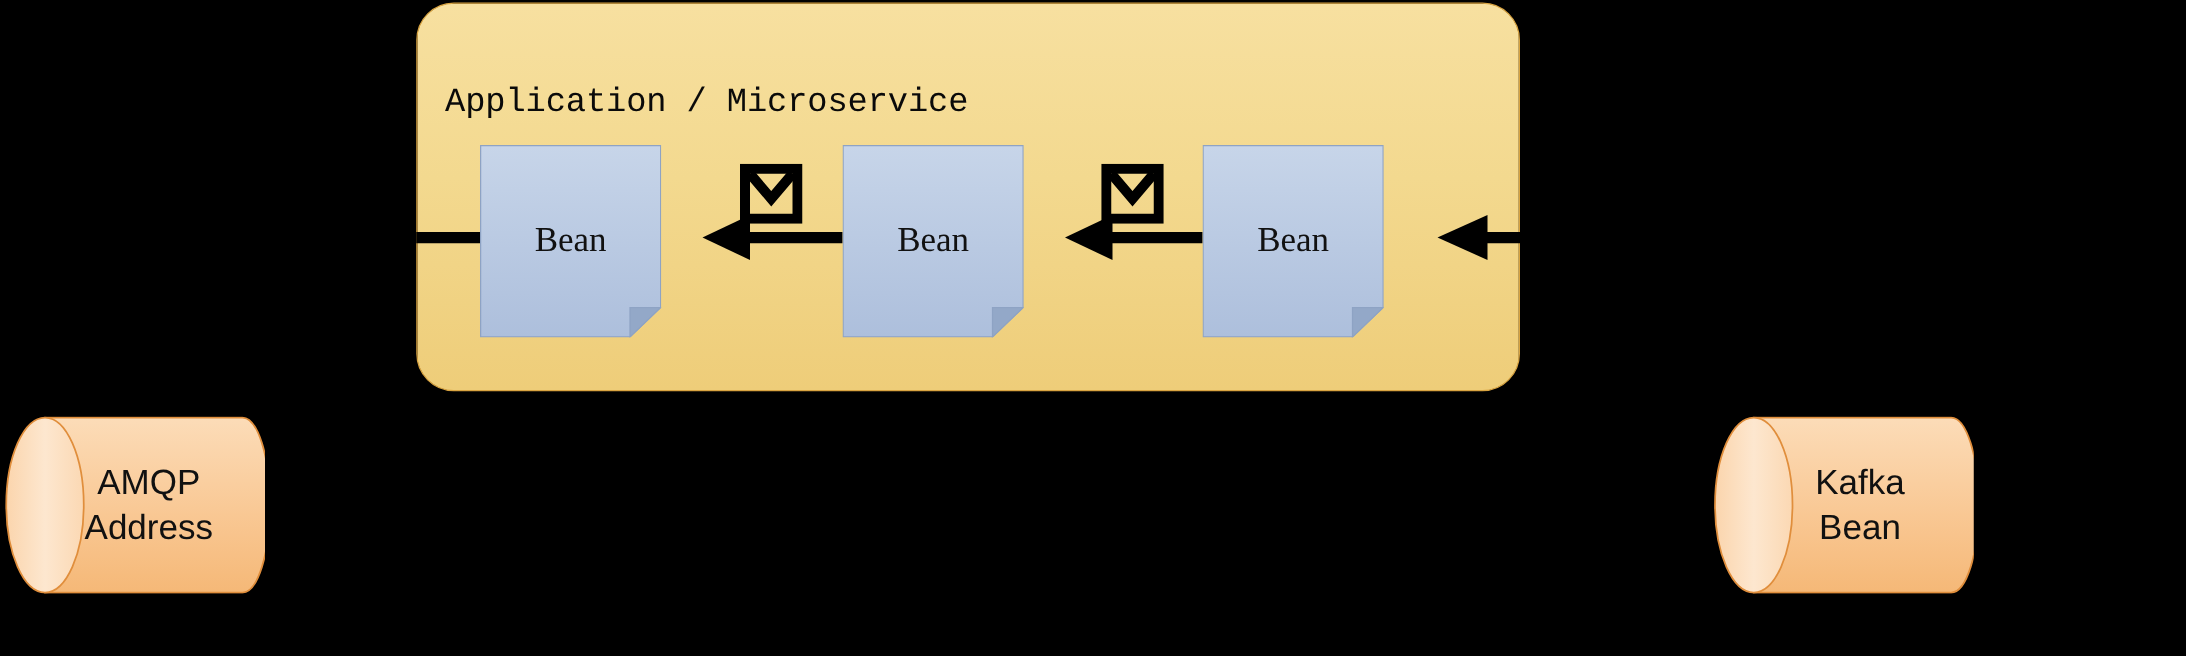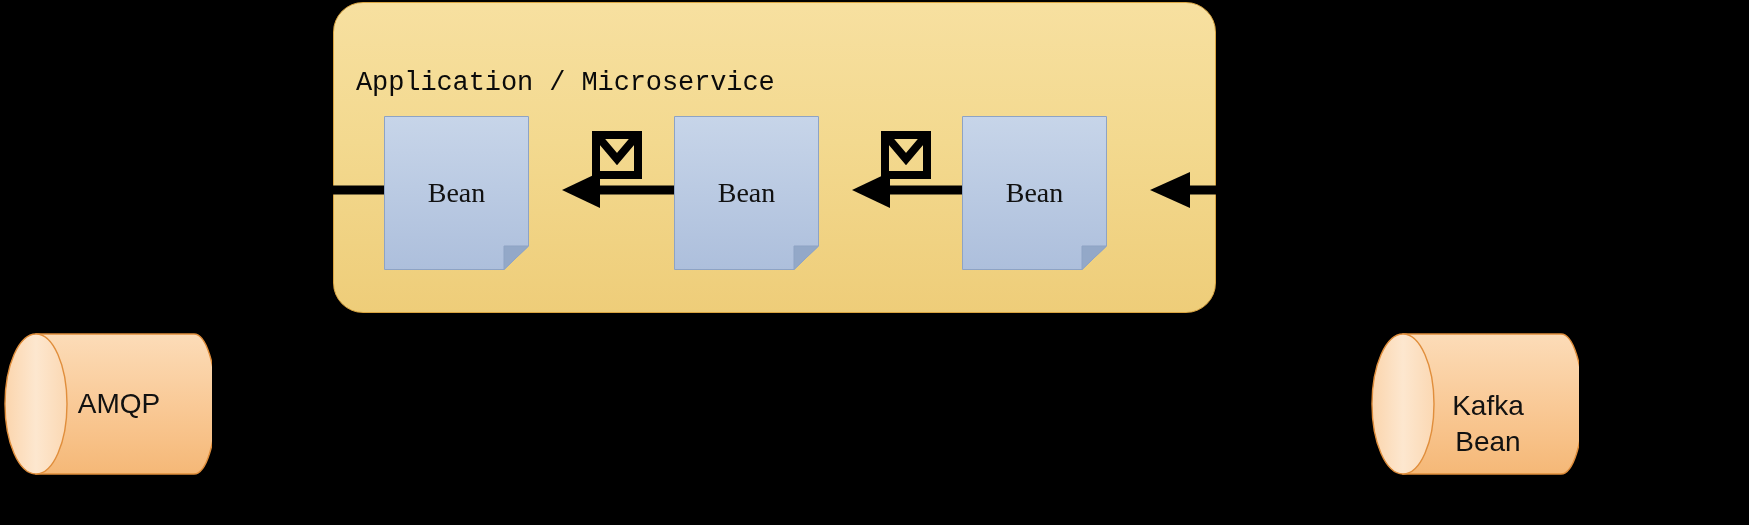--- a/index.html
+++ b/index.html
@@ -47,21 +47,21 @@
   
   .cyl{position:absolute;top:333px;height:142px;}
   #cyl-amqp{left:4px;width:208px;}
   #cyl-kafka{left:1371px;width:208px;}
   .cyl-label{
     position:absolute; top:0; left:0; width:100%; height:100%;
     display:flex; flex-direction:column; align-items:center; justify-content:center;
     font-size:28px; color:#111; line-height:1.28; pointer-events:none;
     padding-left:22px; box-sizing:border-box;
   }
-  #cyl-kafka .cyl-label{padding-left:26px;margin-top:20px;}
+  #cyl-kafka .cyl-label{padding-left:26px;}
 </style>
 </head>
 <body>
 
 <div id="stage">
 
   <div class="app-container">
     <div class="app-title">Application / Microservice</div>
   </div>
 
@@ -153,20 +153,21 @@
           <stop offset="100%" stop-color="#fbd8b3"></stop>
         </linearGradient>
       </defs>
 
       <path d="M32,1 H190 A22,70 0 0 1 190,141 H32 Z" fill="url(#cylbody1)" stroke="#e08e3c" stroke-width="1.4"></path>
 
       <ellipse cx="32" cy="71" rx="31" ry="70" fill="url(#cylcap1)" stroke="#e08e3c" stroke-width="1.4"></ellipse>
     </svg>
     <div class="cyl-label">
       <span>AMQP</span>
+      <span>Address</span>
     </div>
   </div>
 
   <div class="cyl" id="cyl-kafka">
     <svg width="208" height="142" viewBox="0 0 208 142">
       <defs>
         <linearGradient id="cylbody2" x1="0" y1="0" x2="0" y2="1">
           <stop offset="0%" stop-color="#fcdcb8"></stop>
           <stop offset="55%" stop-color="#f9c894"></stop>
           <stop offset="100%" stop-color="#f5b877"></stop>

